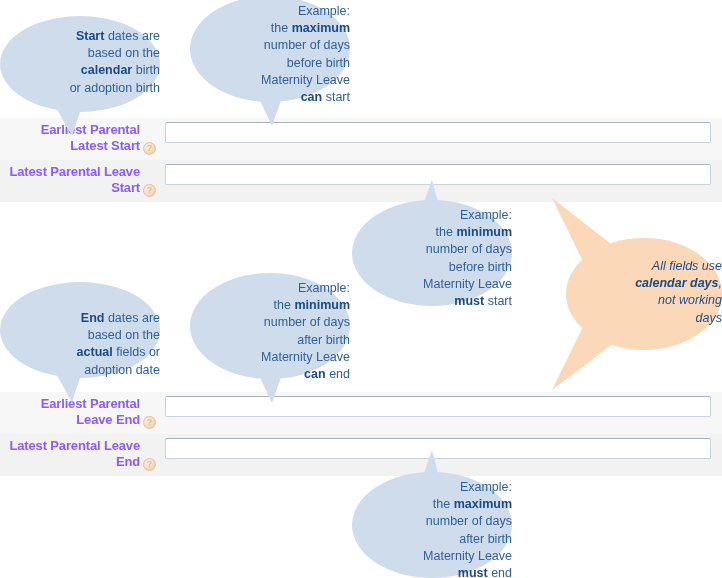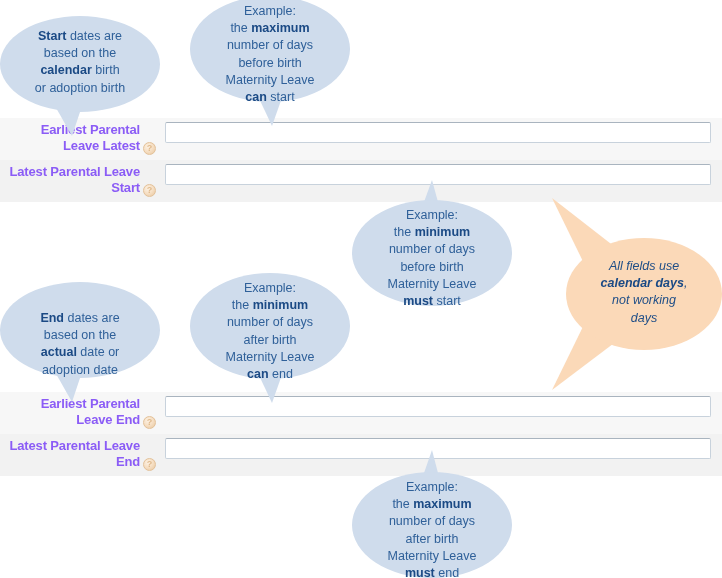--- a/index.html
+++ b/index.html
@@ -79,41 +79,41 @@
 
   
   .callout {
     position: absolute;
   }
   .callout svg { display: block; overflow: visible; }
   .callout .cotext {
     position: absolute;
     left: 0;
     width: 100%;
-    text-align: center;
+    text-align: right;
     font-size: 12.5px;
     line-height: 17.2px;
     color: #2f6099;
     pointer-events: none;
   }
   .callout.orange .cotext { color: #1f4e87; }
   .cotext b { font-weight: bold; color: #1b4a85; }
 
   .bub-fill   { fill: #cfdcec; }
   .bub-fill-o { fill: #fbd9b8; }
 </style>
 </head>
 <body>
 
 <div class="form-band" id="band-start">
 
   <div class="form-row row-odd">
     <div class="row-label">
       <span>Earliest Parental</span><br>
-      <span>Leave Latest</span>
+      <span>Latest Start</span>
     </div>
     <div class="help-icon" style="left:143px; top:24px;">?</div>
     <input class="text-input" type="text" style="left: 165px; top: 4px; width: 546px;" value="" placeholder="">
   </div>
 
   <div class="form-row row-even">
     <div class="row-label">
       <span>Latest Parental Leave</span><br>
       <span>Start</span>
     </div>
@@ -203,21 +203,21 @@
 </div>
 
 <div class="callout blue" style="left:0px; top:278px; width:160px; height:130px;">
   <svg width="160" height="130" viewBox="0 0 160 130">
     <path class="bub-fill" d="M 55 94 L 82 94 L 72 124 Z"></path>
     <ellipse class="bub-fill" cx="80" cy="52" rx="80" ry="48"></ellipse>
   </svg>
   <div class="cotext" style="top:32px;">
       <div><b>End</b><span> dates are</span></div>
       <div><span>based on the</span></div>
-      <div><b>actual</b><span> date or</span></div>
+      <div><b>actual</b><span> fields or</span></div>
       <div><span>adoption date</span></div>
     </div>
 </div>
 
 <div class="callout blue" style="left:190px; top:269px; width:160px; height:140px;">
   <svg width="160" height="140" viewBox="0 0 160 140">
     <path class="bub-fill" d="M 66 100 L 94 100 L 82 134 Z"></path>
     <ellipse class="bub-fill" cx="80" cy="57" rx="80" ry="53"></ellipse>
   </svg>
   <div class="cotext" style="top:11px;">

